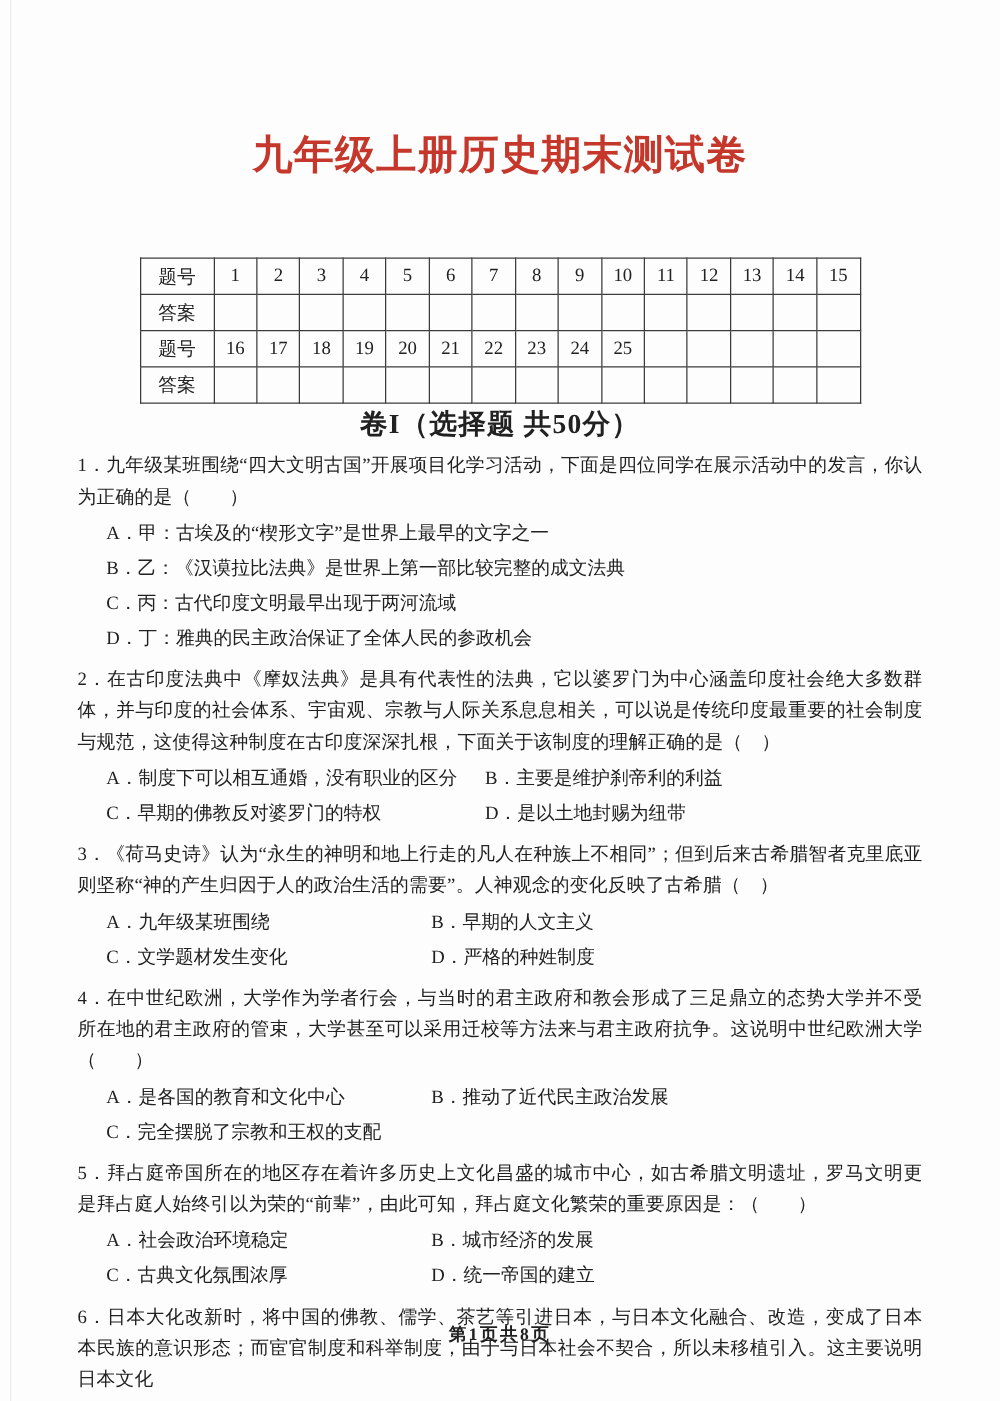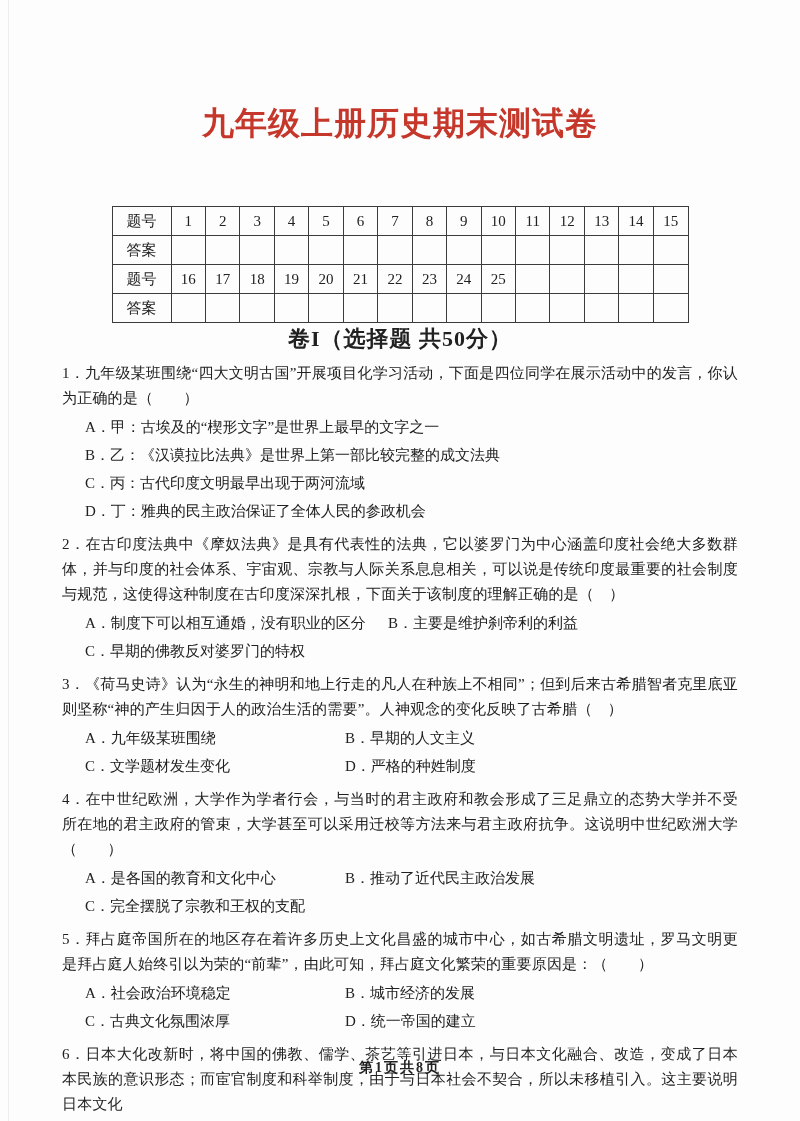--- a/index.html
+++ b/index.html
@@ -171,20 +171,21 @@
       <p class="opt">D．丁：雅典的民主政治保证了全体人民的参政机会</p>
     </div>
   </section>
 
   <section class="q">
     <p class="stem">2．在古印度法典中《摩奴法典》是具有代表性的法典，它以婆罗门为中心涵盖印度社会绝大多数群体，并与印度的社会体系、宇宙观、宗教与人际关系息息相关，可以说是传统印度最重要的社会制度与规范，这使得这种制度在古印度深深扎根，下面关于该制度的理解正确的是（　）</p>
     <div class="opts grid wide">
       <p class="opt">A．制度下可以相互通婚，没有职业的区分</p>
       <p class="opt">B．主要是维护刹帝利的利益</p>
       <p class="opt">C．早期的佛教反对婆罗门的特权</p>
+      <p class="opt">D．是以土地封赐为纽带</p>
     </div>
   </section>
 
   <section class="q">
     <p class="stem">3．《荷马史诗》认为“永生的神明和地上行走的凡人在种族上不相同”；但到后来古希腊智者克里底亚则坚称“神的产生归因于人的政治生活的需要”。人神观念的变化反映了古希腊（　）</p>
     <div class="opts grid std">
       <p class="opt">A．九年级某班围绕</p>
       <p class="opt">B．早期的人文主义</p>
       <p class="opt">C．文学题材发生变化</p>
       <p class="opt">D．严格的种姓制度</p>

